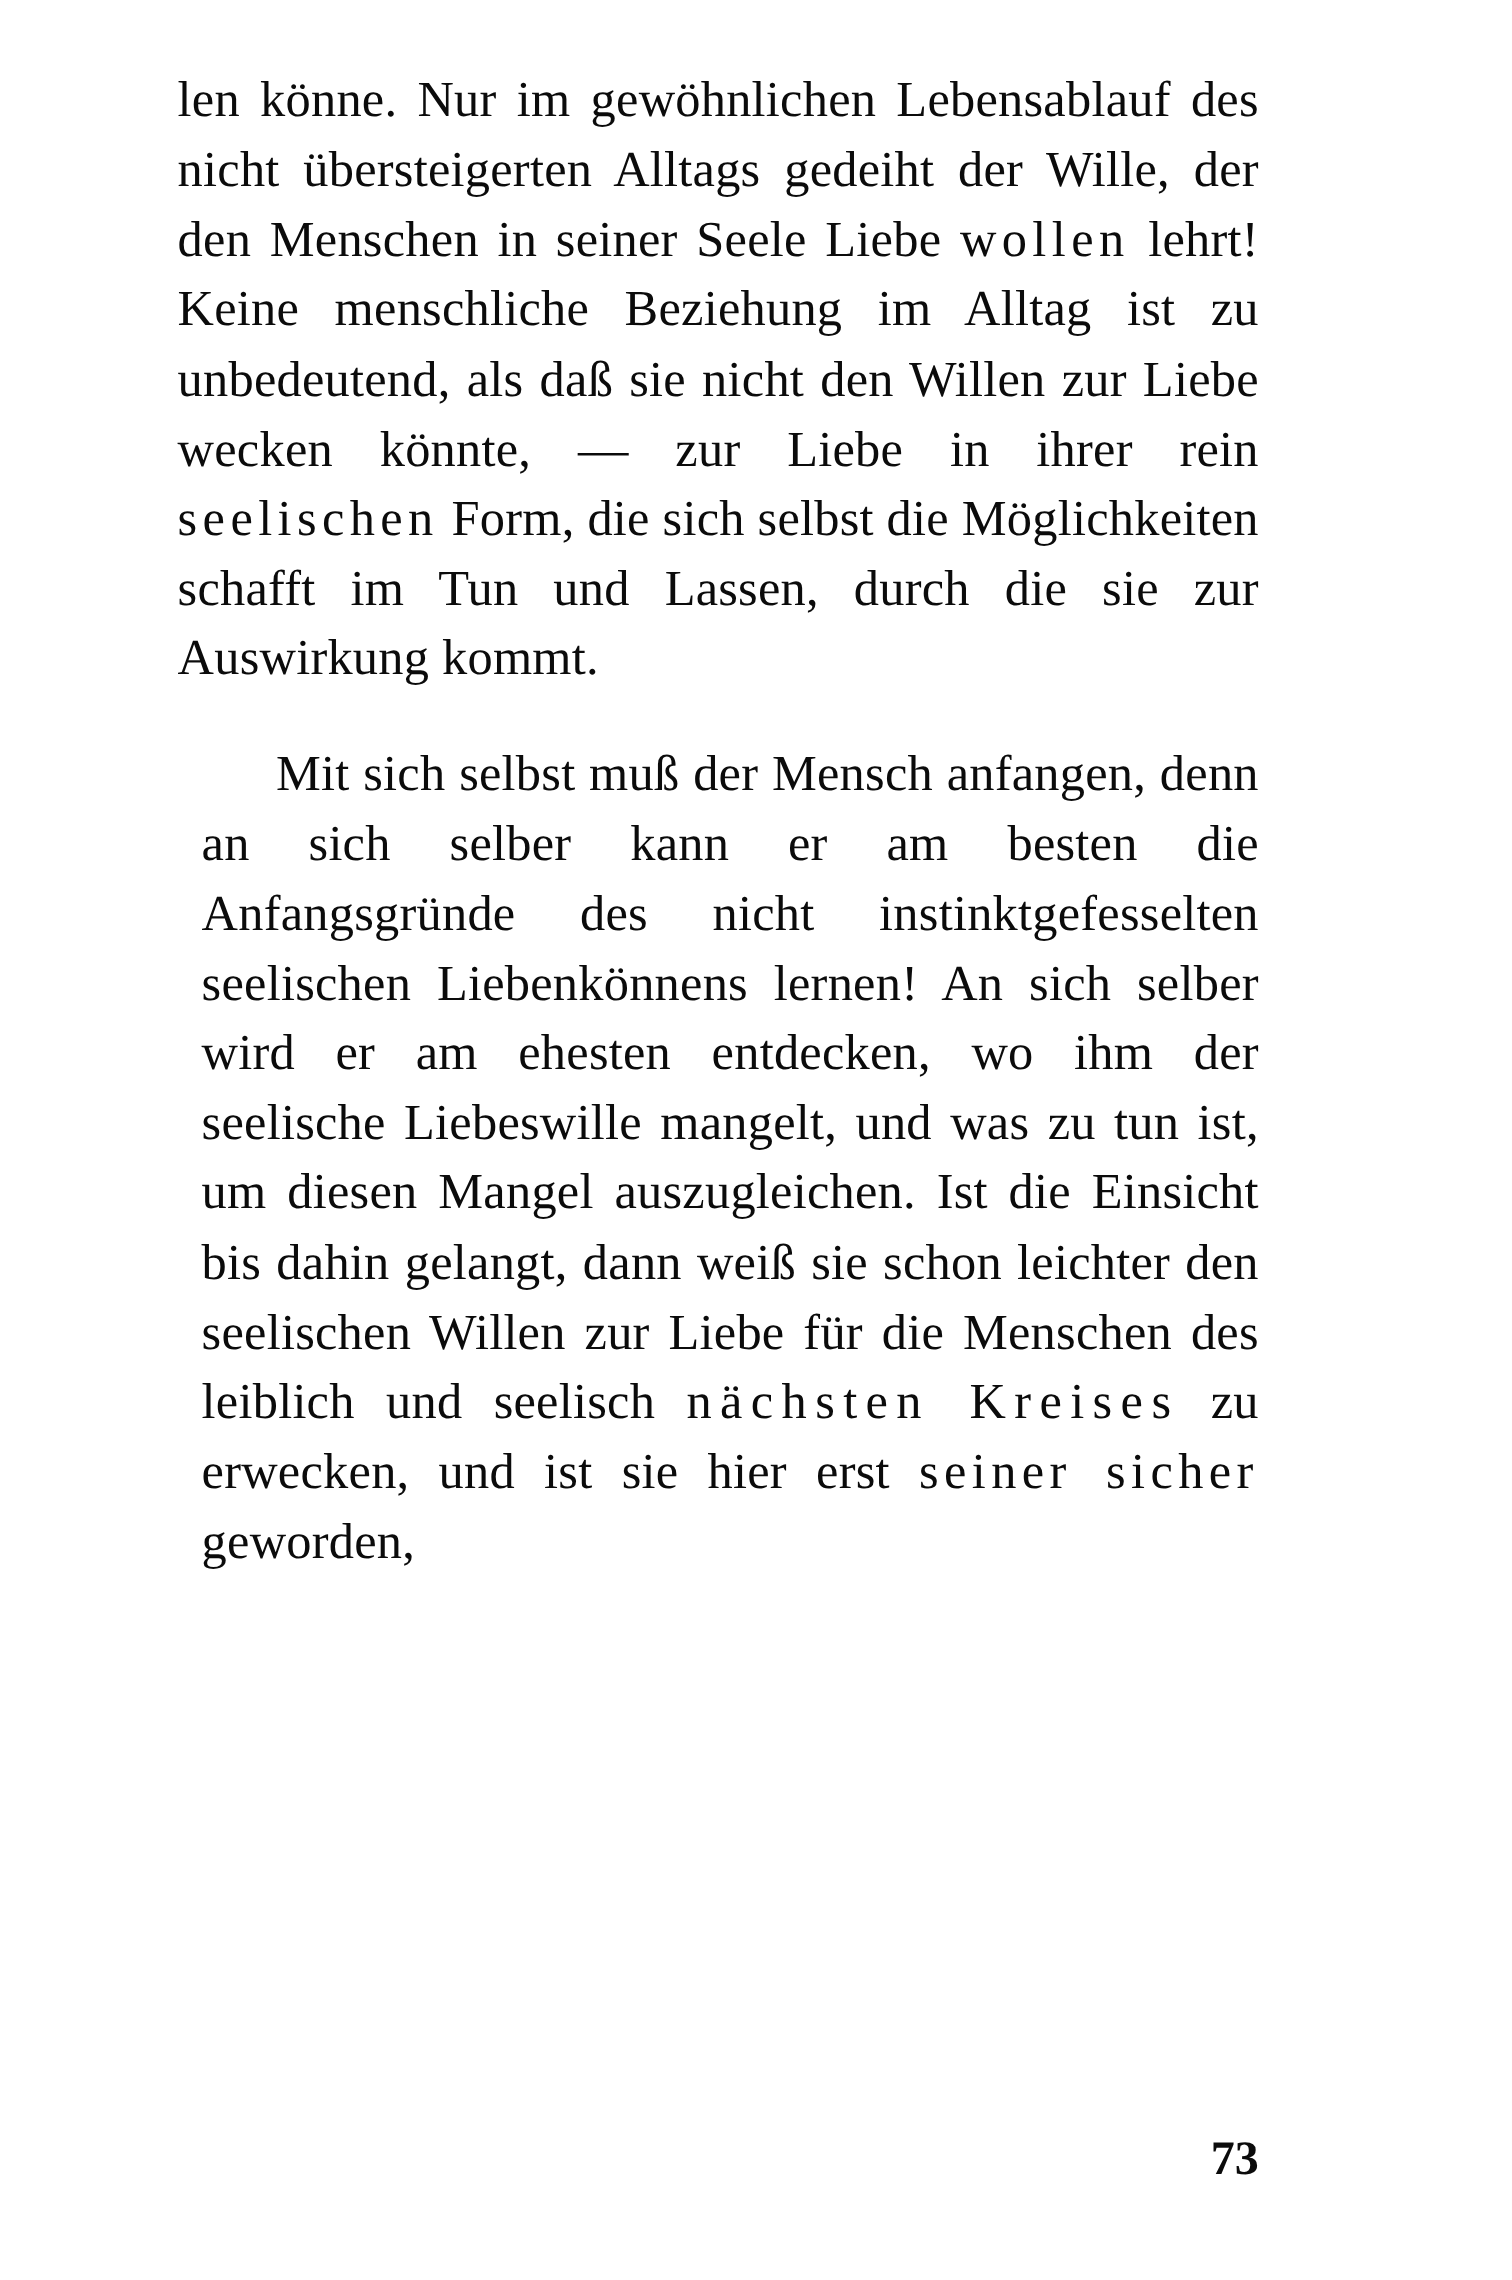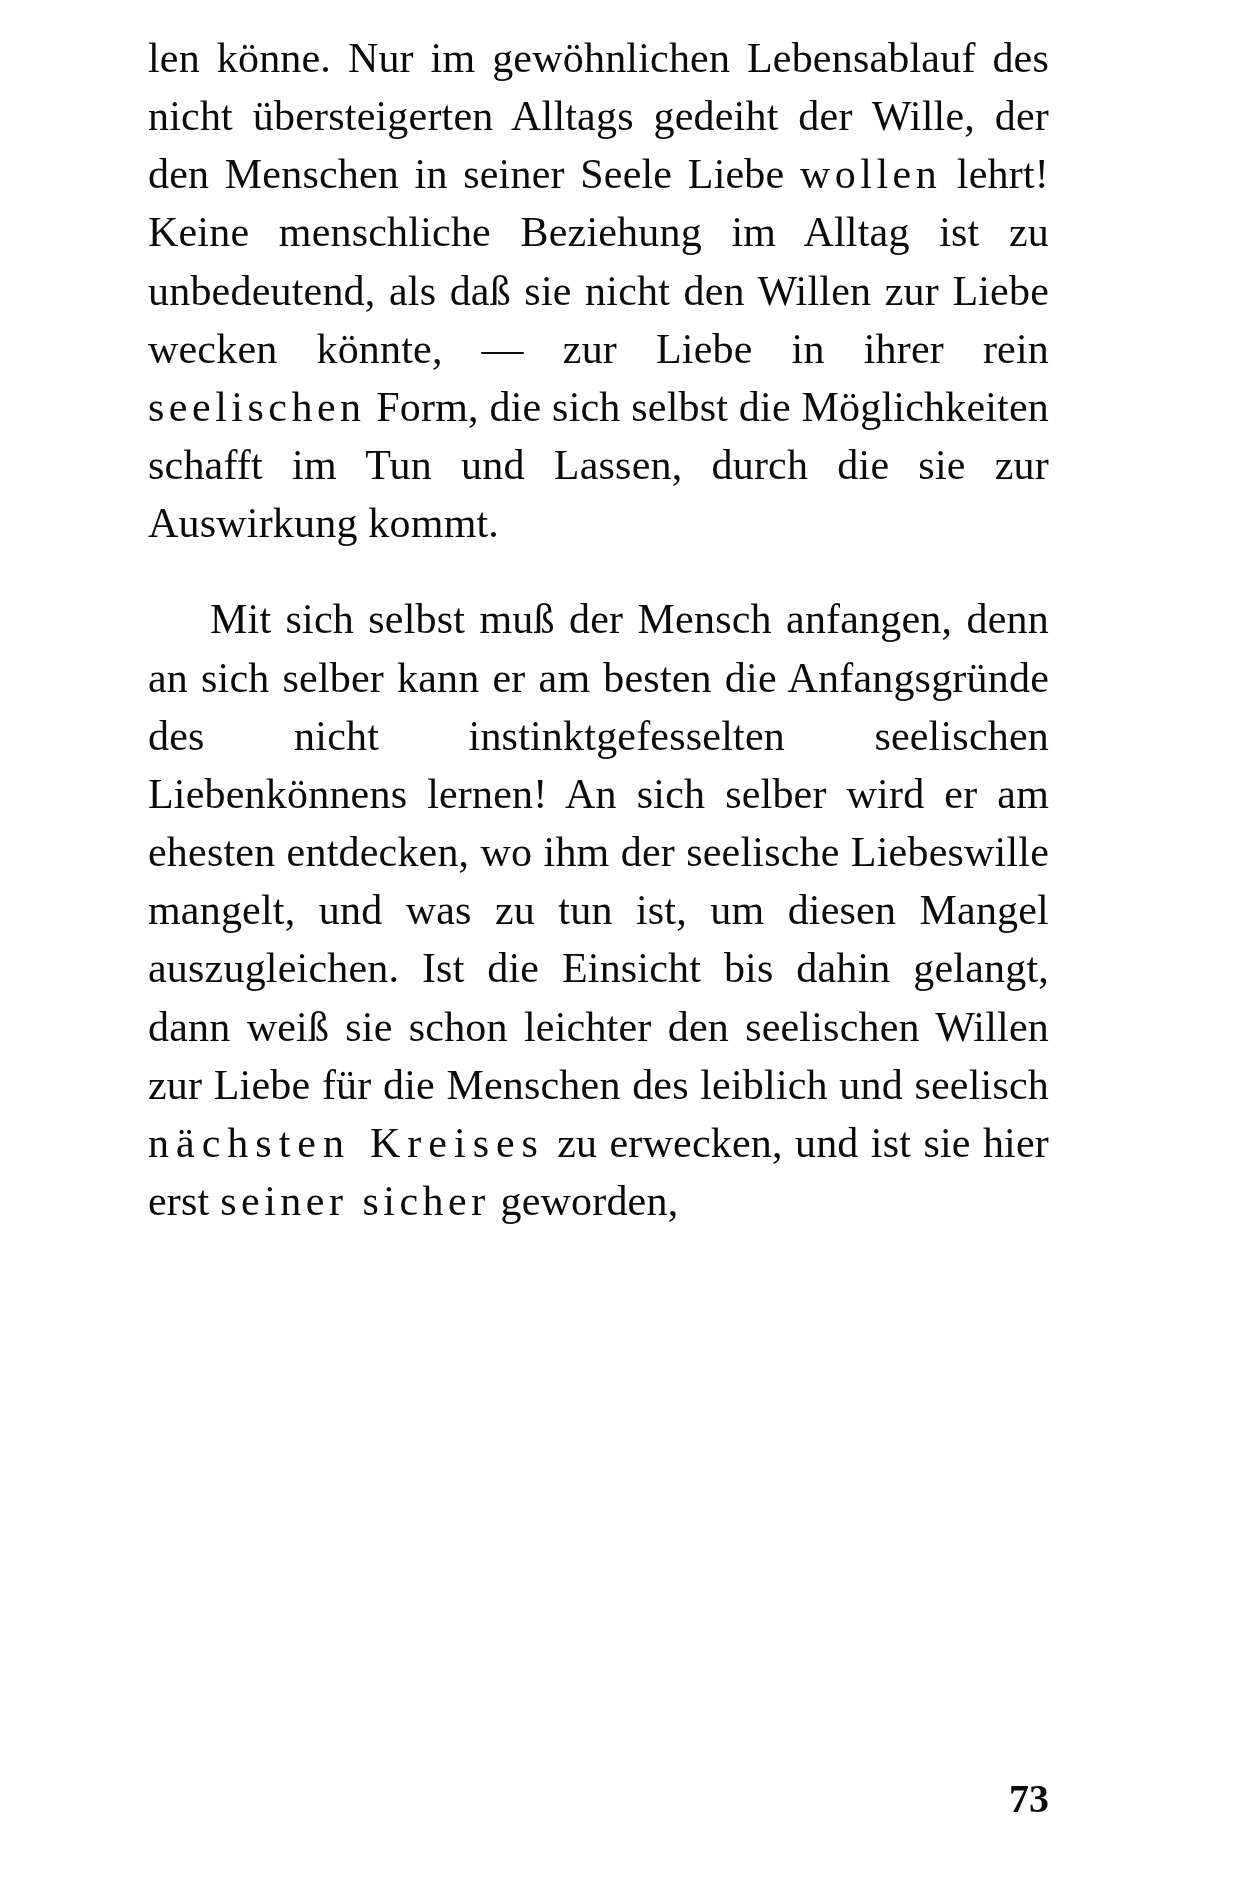--- a/index.html
+++ b/index.html
@@ -12,38 +12,39 @@
     height: 1900px;
     font-family: "Liberation Serif", serif;
     color: #0b0b0b;
     position: relative;
     overflow: hidden;
   }
   .page {
     box-sizing: border-box;
     width: 1161px;
     height: 1900px;
-    padding: 29px 112px 40px 148px;
+    padding: 55px 112px 40px 148px;
     position: relative;
   }
   .body-text {
     font-size: 42px;
     line-height: 1.385;
     text-align: justify;
     text-justify: inter-word;
     letter-spacing: 0.2px;
   }
   .para {
     margin: 0;
   }
   .para + .para {
     margin-top: 38px;
   }
   .indent {
     text-indent: 62px;
+    margin-left: 20px;
   }
   .spaced {
     letter-spacing: 4.5px;
   }
   .wide {
     letter-spacing: 7px;
   }
   .page-number {
     position: absolute;
     right: 112px;

